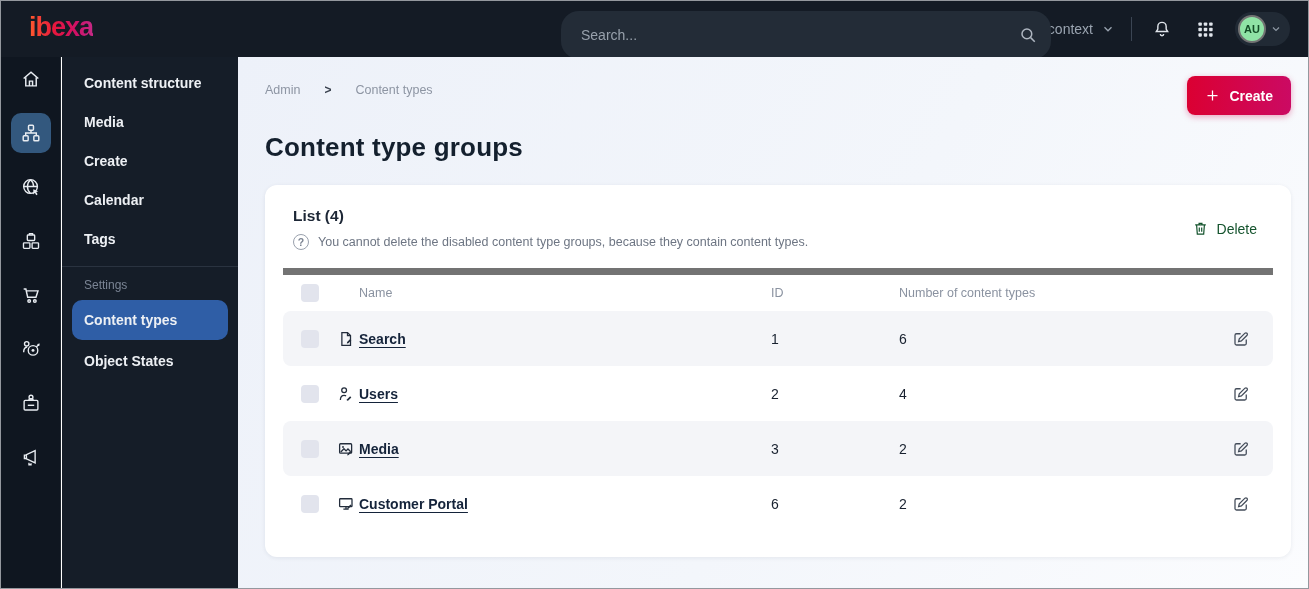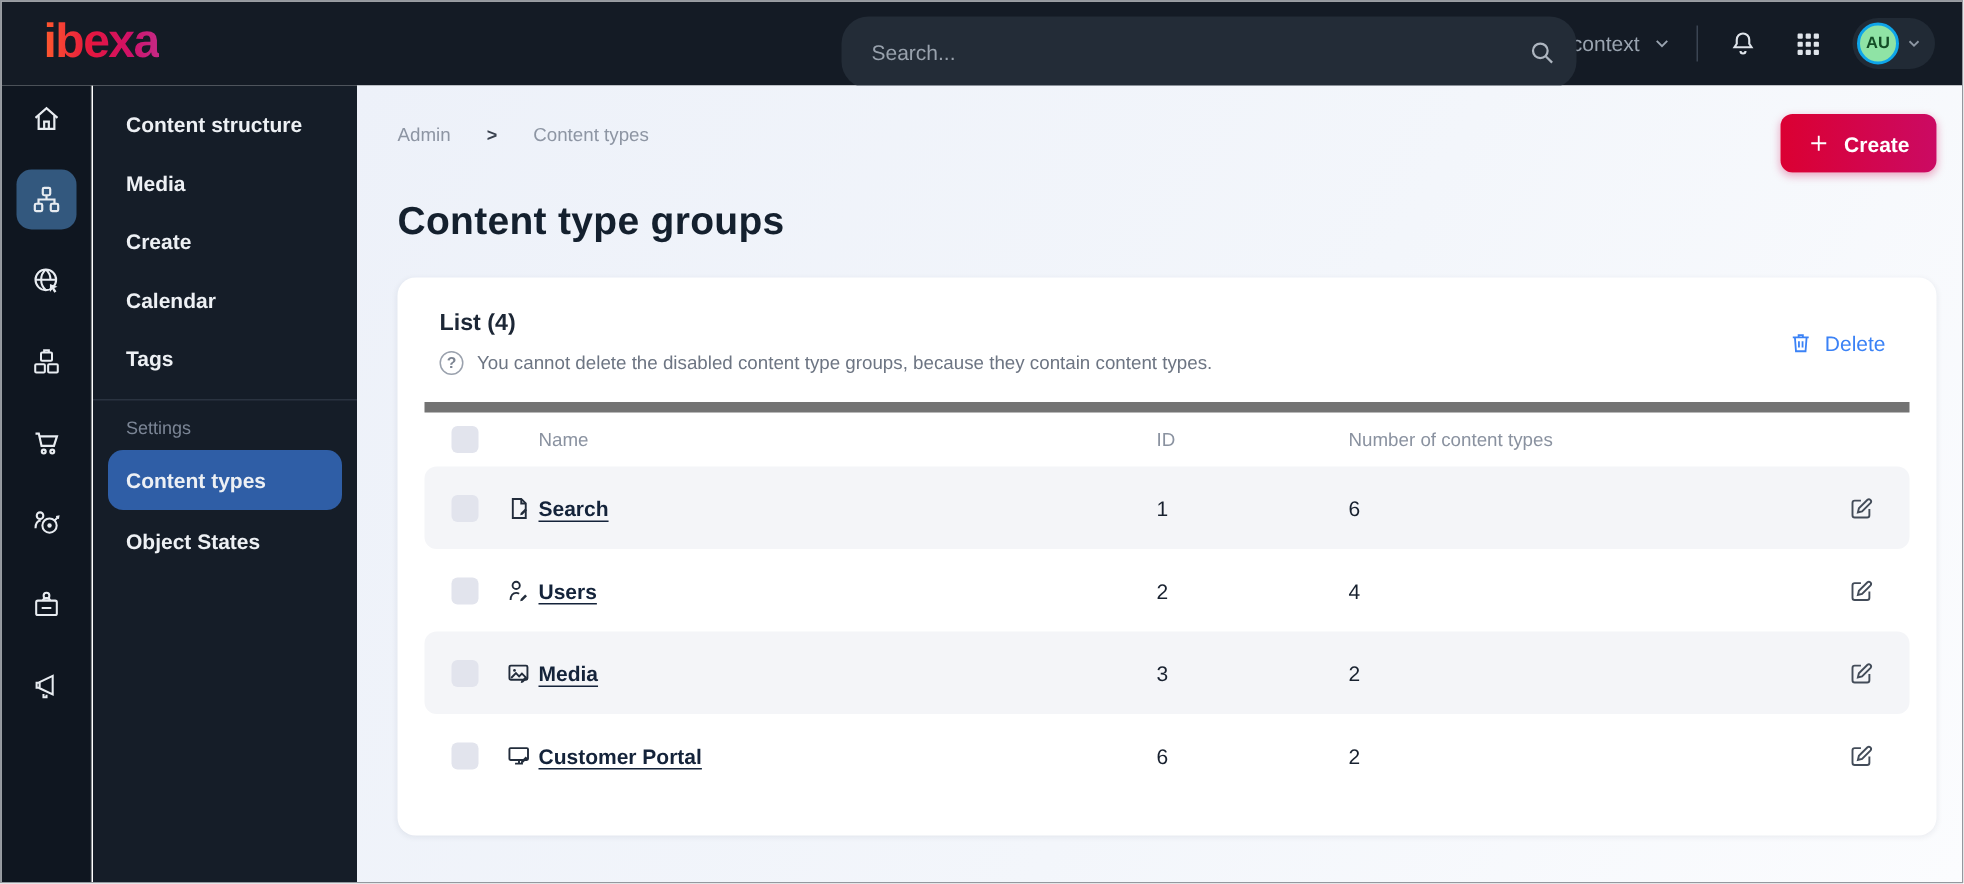--- a/index.html
+++ b/index.html
@@ -1,31 +1,31 @@
 <!DOCTYPE html>
 <html><head>
 <meta charset="utf-8">
 <style>
   html,body{margin:0;padding:0;background:#fff;font-family:"Liberation Sans",sans-serif;}
   *{box-sizing:border-box;}
   .screen{position:relative;width:1309px;height:589px;border:1px solid #94989e;overflow:hidden;background:#fff;}
 
   
   .topbar{position:relative;display:flex;align-items:center;height:56px;background:#141b25;padding:0 18px 0 28px;}
-  .logo{font-size:32px;font-weight:800;letter-spacing:-1px;background:linear-gradient(90deg,#ff5a2e 0%,#e6173e 40%,#cf1168 75%,#c52a86 100%);-webkit-background-clip:text;background-clip:text;color:transparent;line-height:1;padding-bottom:4px;}
+  .logo{font-size:27px;font-weight:800;letter-spacing:-1px;background:linear-gradient(90deg,#ff5a2e 0%,#e6173e 40%,#cf1168 75%,#c52a86 100%);-webkit-background-clip:text;background-clip:text;color:transparent;line-height:1;padding-bottom:4px;}
   .searchbar{position:absolute;left:560px;top:10px;width:490px;height:48px;background:#232c37;border-radius:18px;display:flex;align-items:center;padding:0 14px 0 18px;}
   .searchbar input{flex:1;background:transparent;border:none;outline:none;color:#cfd5dc;font-size:14px;font-family:"Liberation Sans",sans-serif;}
   .searchbar input::placeholder{color:#98a1ac;}
   .searchbar svg{color:#aeb6c0;}
   .top-right{margin-left:auto;display:flex;align-items:center;gap:16px;color:#9aa4b0;}
   .site-ctx{display:flex;align-items:center;gap:8px;font-size:14px;color:#9aa4b0;cursor:pointer;}
   .vdiv{width:1px;height:24px;background:#3b4553;}
   .icon-btn{background:none;border:none;padding:4px;color:#dfe4ea;display:flex;align-items:center;cursor:pointer;}
   .avatar-pill{display:flex;align-items:center;gap:4px;background:#212a35;border-radius:18px;padding:3px 8px 3px 3px;cursor:pointer;}
-  .avatar{width:28px;height:28px;border-radius:50%;background:#8fe3a5;border:2px solid #0ea5e9;color:#134d26;font-size:11px;font-weight:700;display:flex;align-items:center;justify-content:center;}
+  .avatar{width:28px;height:28px;border-radius:50%;background:#8fe3a5;border:2px solid #737373;color:#134d26;font-size:11px;font-weight:700;display:flex;align-items:center;justify-content:center;}
   .avatar-pill svg{color:#8d97a3;}
 
   
   .rail{position:absolute;left:0;top:56px;bottom:0;width:60px;background:#0f1620;border-right:1px solid rgba(255,255,255,.07);display:flex;flex-direction:column;align-items:center;padding-top:2px;gap:14px;}
   .rail-btn{width:40px;height:40px;border:none;background:transparent;border-radius:10px;color:#e8ecf1;display:flex;align-items:center;justify-content:center;cursor:pointer;flex:0 0 auto;}
   .rail-btn.active{background:#33587e;}
 
   
   .panel{position:absolute;left:61px;top:56px;bottom:0;width:176px;background:#151d28;padding-top:6px;}
   .mitem{height:39px;display:flex;align-items:center;padding-left:22px;font-size:14px;font-weight:600;color:#edf0f4;cursor:pointer;}
@@ -41,21 +41,21 @@
   .crumb-sep{color:#39414e;font-weight:700;font-size:12px;}
   .create-btn{display:flex;align-items:center;gap:9px;height:39px;padding:0 18px;border:none;border-radius:8px;background:linear-gradient(90deg,#db0032 0%,#cb0a63 100%);color:#fff;font-size:14px;font-weight:600;font-family:"Liberation Sans",sans-serif;cursor:pointer;box-shadow:0 2px 6px rgba(210,10,80,.35);}
   .page-title{margin:17px 0 0 0;font-size:26px;font-weight:800;color:#14202e;letter-spacing:.2px;}
 
   
   .card{margin-top:22px;background:#fff;border-radius:12px;box-shadow:0 1px 4px rgba(25,35,70,.08);padding:22px 28px 26px 28px;}
   .card-head{display:flex;justify-content:space-between;align-items:center;}
   .list-title{margin:0;font-size:15.5px;font-weight:700;color:#1d2736;}
   .help-row{display:flex;align-items:center;gap:9px;margin-top:9px;color:#6d7583;font-size:12.5px;}
   .help-circle{width:16px;height:16px;border:1px solid #9aa1ad;border-radius:50%;color:#7c8492;font-size:10.5px;font-weight:700;display:flex;align-items:center;justify-content:center;flex:0 0 auto;}
-  .delete-btn{display:flex;align-items:center;gap:8px;background:none;border:none;color:#3b82f6;font-size:14px;font-family:"Liberation Sans",sans-serif;cursor:default;}
+  .delete-btn{display:flex;align-items:center;gap:8px;background:none;border:none;color:#14532d;font-size:14px;font-family:"Liberation Sans",sans-serif;cursor:default;}
 
   
   .table{margin:18px -10px 0 -10px;border-top:7px solid #737373;}
   .trow{display:grid;grid-template-columns:40px 26px 406px 128px 1fr 44px;align-items:center;padding:0 10px;}
   .trow.thead{height:36px;}
   .trow.tbody{height:55px;}
   .trow.shade{background:#f4f5f8;border-radius:8px;}
   .th{font-size:12.5px;color:#8a92a0;}
   .cb{width:18px;height:18px;border-radius:4px;background:#e2e4ed;margin-left:8px;cursor:pointer;}
   .ricon{display:flex;align-items:center;justify-content:center;color:#222c3b;}

